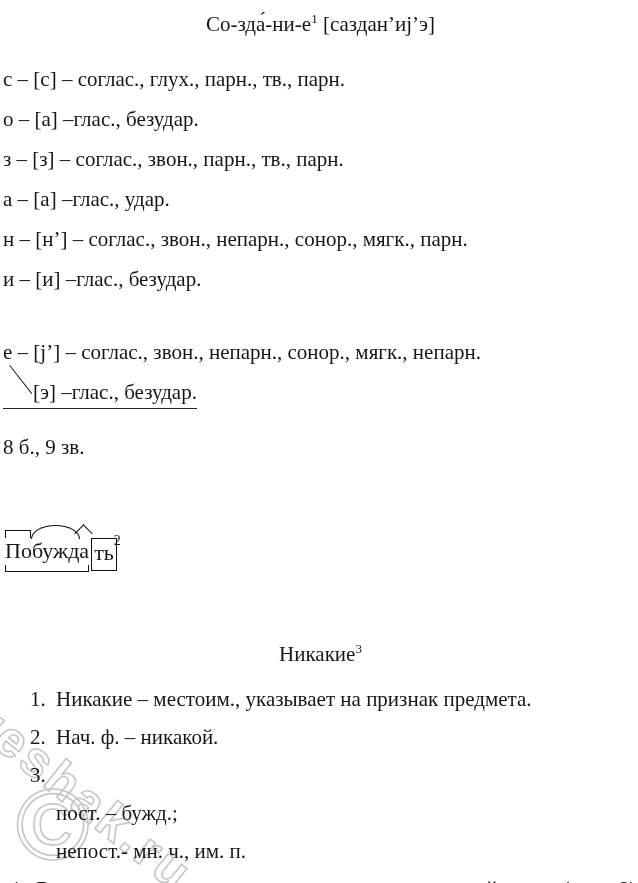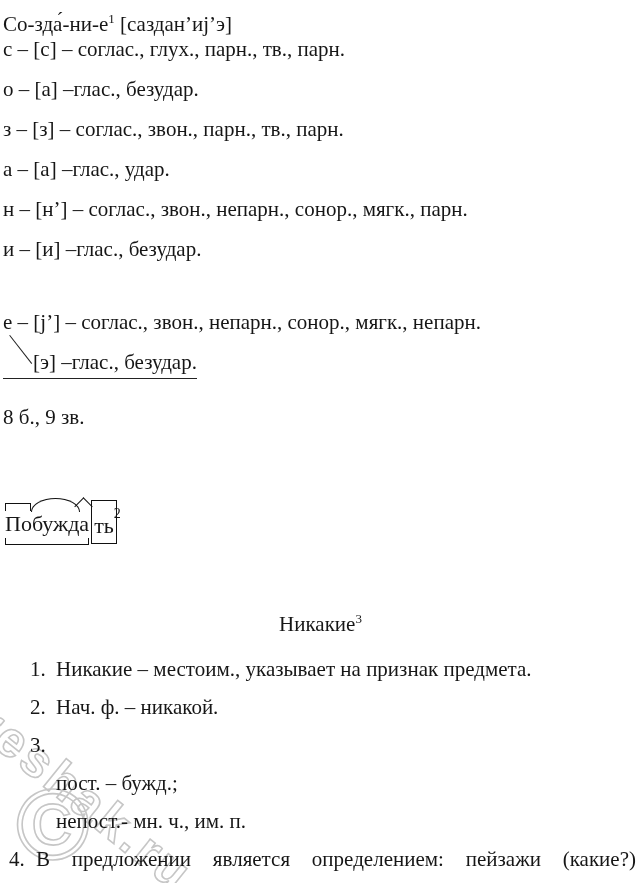--- a/index.html
+++ b/index.html
@@ -8,21 +8,21 @@
     width:638px;height:883px;
     overflow:hidden;
     background:#ffffff;
     color:#161616;
     font-family:"Liberation Serif","DejaVu Serif",serif;
     font-size:21px;
     box-sizing:border-box;
     padding:6px 0 0 3px;
   }
   .content{position:relative;z-index:1;}
-  .phon-head{line-height:26px;margin-bottom:0;}
+  .phon-head{line-height:26px;margin-bottom:30px;text-align:center;}
   sup.sp{font-size:0.62em;}
   .phon-line{line-height:25px;margin-bottom:15px;white-space:nowrap;}
   .e-block{position:relative;margin-top:48px;}
   .diag{
     position:absolute;left:7px;top:25px;width:36px;height:0;
     border-top:1.5px solid #222;
     transform:rotate(52deg);transform-origin:0 0;
   }
   .e2{
     display:inline-block;
@@ -52,21 +52,21 @@
     border-top:1.7px solid #111;border-right:1.7px solid #111;
     transform:rotate(-45deg);
   }
   .mk-stem{
     position:absolute;left:0;right:0;bottom:-8px;height:6px;
     border-left:1.7px solid #111;border-right:1.7px solid #111;border-bottom:1.7px solid #111;
   }
   .ending-box{
     display:inline-block;position:relative;top:2px;
     border:1.8px solid #111;
-    padding:12px 2px 4px 2px;margin-left:2px;
+    padding:1px 2px 4px 2px;margin-left:2px;
   }
   .msup{font-size:14px;vertical-align:13px;margin-left:-3px;}
 
   
   .heading2{margin-top:50px;line-height:26px;text-align:center;}
   .items{margin-top:20px;}
   .item{display:flex;margin-left:27px;margin-bottom:13px;line-height:25px;}
   .item .num{width:26px;flex:none;}
   .sub-line{margin-left:53px;margin-bottom:13px;line-height:25px;}
   .item4{display:flex;margin-left:6px;margin-right:2px;margin-top:13px;line-height:25px;}

